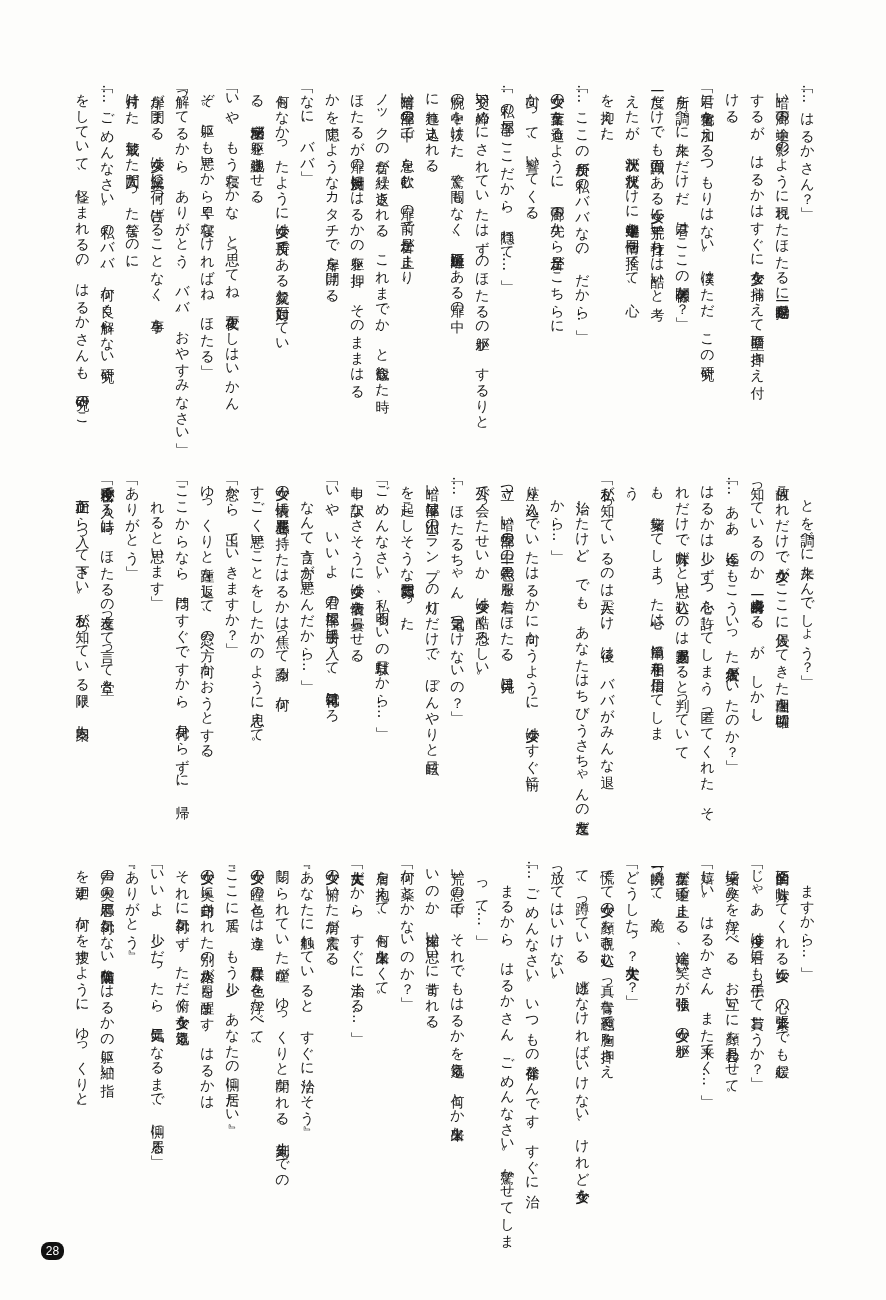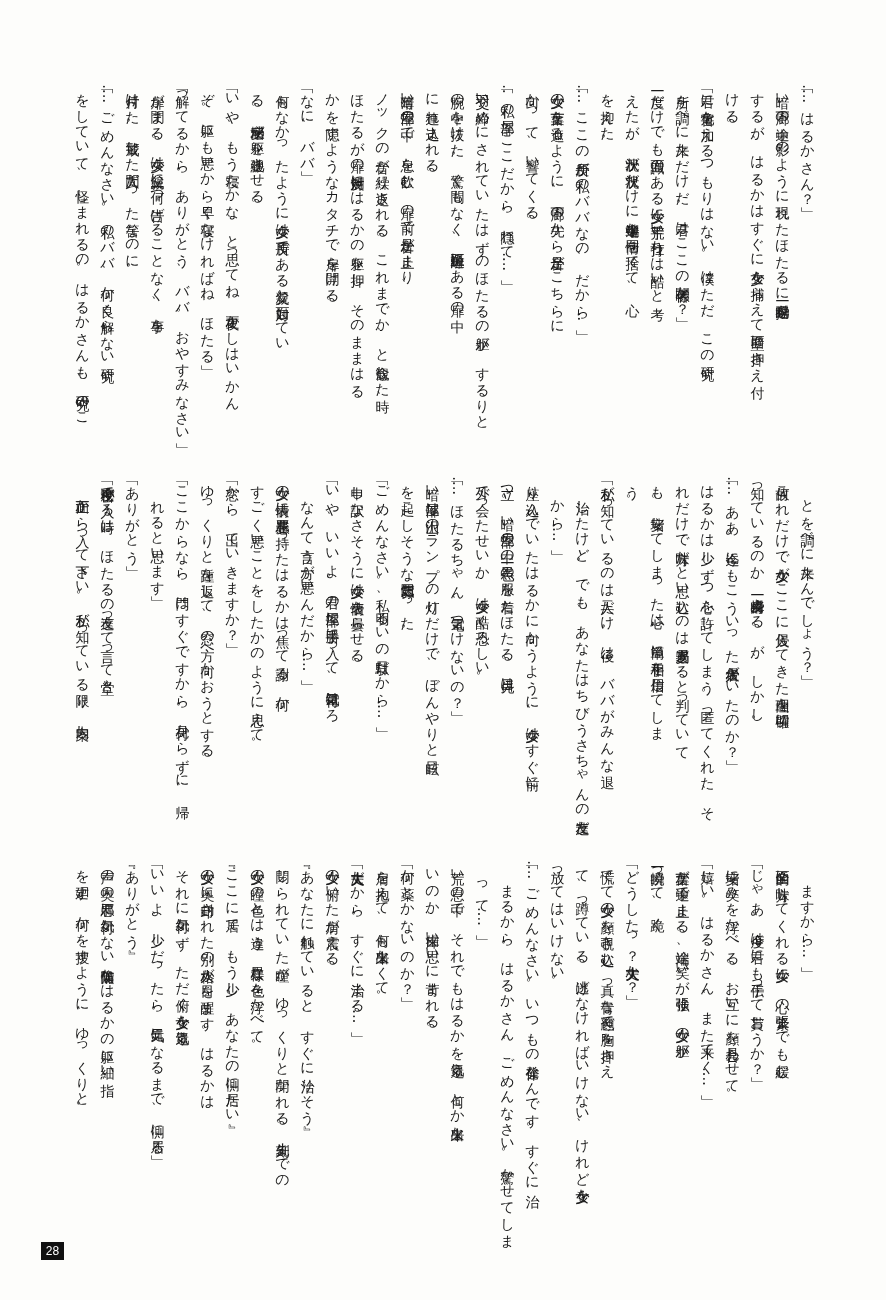--- a/index.html
+++ b/index.html
@@ -45,20 +45,21 @@
     top: 1242px;
     width: 23px;
     height: 18px;
     background: #111111;
     color: #ffffff;
     font-family: "Liberation Sans", "DejaVu Sans", sans-serif;
     font-size: 12px;
     display: flex;
     align-items: center;
     justify-content: center;
+    border-radius: 8px;
   }
 </style>
 </head>
 <body>
 
 <div class="scan-page">
 
   <div id="block-top" class="vblock">
       <div class="col">「‥‥はるかさん？」</div>
       <div class="col">暗い廊下の途中、影のように現れたほたるに一瞬動揺を</div>

